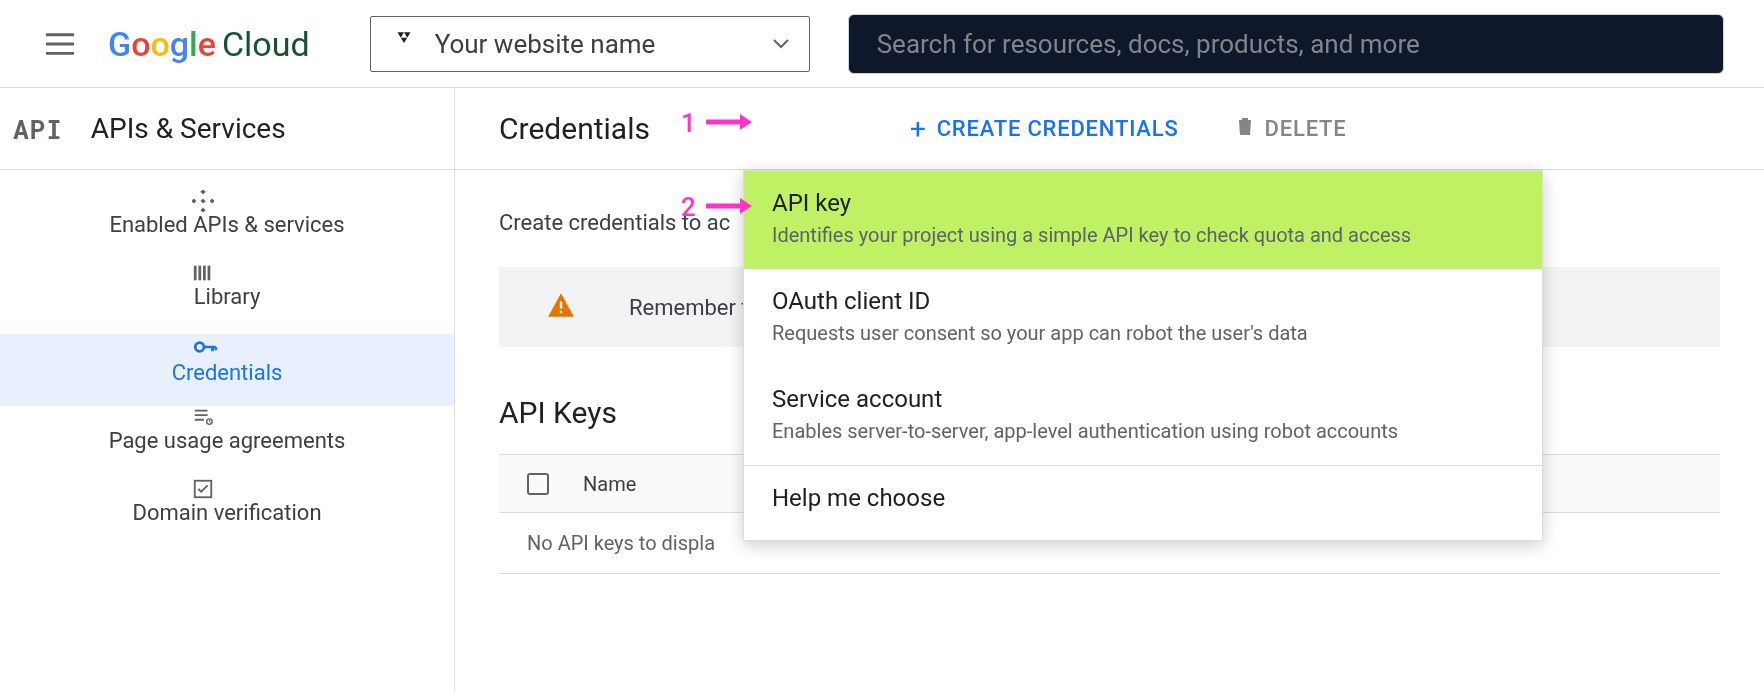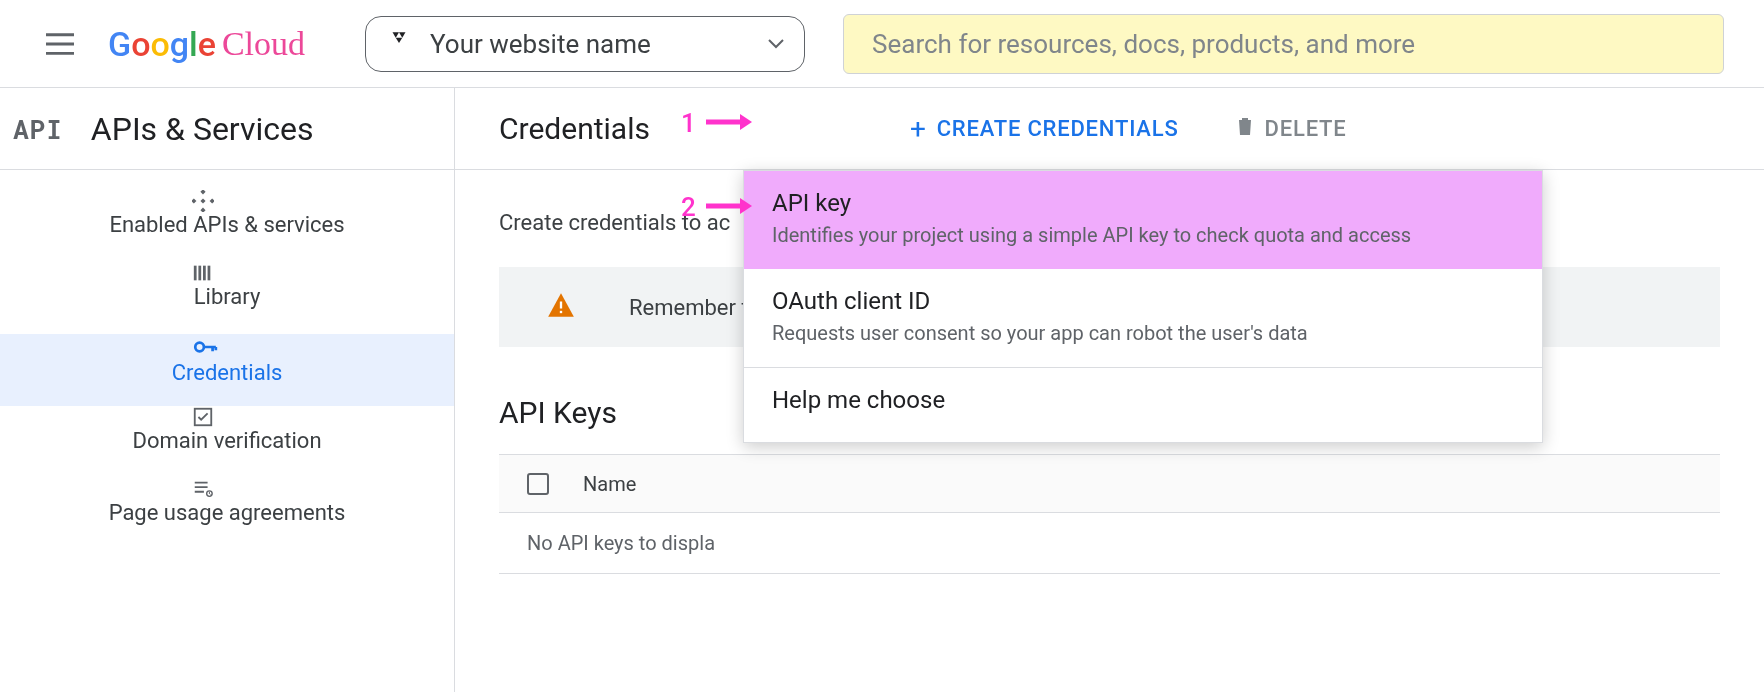--- a/index.html
+++ b/index.html
@@ -30,41 +30,41 @@
     font-weight: 500;
     margin-left: 28px;
     display: flex; align-items: center;
   }
   .google-logo .g1 { color: #4285F4; }
   .google-logo .g2 { color: #EA4335; }
   .google-logo .g3 { color: #FBBC05; }
   .google-logo .g4 { color: #4285F4; }
   .google-logo .g5 { color: #34A853; }
   .google-logo .g6 { color: #EA4335; }
-  .google-logo .cloud { color: #ec4899; font-weight: 400; margin-left: 6px; font-family: Liberation Serif, serif; }
+  .google-logo .cloud { color: #14532d; font-weight: 400; margin-left: 6px; }
   .project-selector {
     margin-left: 60px;
     height: 56px;
     width: 440px;
     border: 1px solid #5f6368;
-    border-radius: 16px;
+    border-radius: 2px;
     display: flex;
     align-items: center;
     padding: 0 20px;
     cursor: pointer;
     background: #fff;
   }
   .project-selector .dots-icon { margin-right: 18px; }
   .project-selector .proj-name { font-size: 26px; color: #3c4043; flex: 1; }
   .project-selector .chev { color: #5f6368; }
   .search-bar {
     margin-left: 38px;
     height: 60px;
     flex: 1;
-    background: #fef9c3;
+    background: #0f172a;
     border: 1px solid #cfd2d6;
     border-radius: 6px;
     display: flex;
     align-items: center;
     padding: 0 28px;
     font-size: 26px;
     color: #80868b;
   }
   
   .content-row { display: flex; height: calc(100% - 88px); }
@@ -80,21 +80,21 @@
     border-bottom: 1px solid #dadce0;
   }
   .api-badge {
     font-family: 'Roboto Mono', monospace;
     font-size: 26px;
     font-weight: 700;
     color: #5f6368;
     letter-spacing: 1px;
     margin-right: 28px;
   }
-  .sidebar-header .title { font-size: 32px; color: #202124; }
+  .sidebar-header .title { font-size: 28px; color: #202124; }
   .side-nav { padding-top: 20px; }
   .side-item {
     height: 72px;
     display: flex;
     align-items: center;
     padding: 0 40px;
     font-size: 22px;
     color: #3c4043;
     cursor: pointer;
     position: relative;
@@ -201,21 +201,21 @@
     width: 800px;
     background: #fff;
     box-shadow: 0 4px 16px rgba(0,0,0,0.2);
     border: 1px solid #dadce0;
     z-index: 20;
   }
   .dropdown-item {
     padding: 18px 28px 22px;
     cursor: pointer;
   }
-  .dropdown-item.hover { background: #f0abfc;}
+  .dropdown-item.hover { background: #bef264;}
   .dropdown-item .dd-title { font-size: 24px; color: #202124; margin-bottom: 6px;}
   .dropdown-item .dd-desc { font-size: 20px; color: #5f6368;}
   .dd-sep { height: 1px; background: #dadce0;}
   
   .annot {
     position: absolute;
     color: #ff33cc;
     font-size: 26px;
     font-weight: 500;
     display: flex;
@@ -300,35 +300,35 @@
           <svg width="26" height="26" viewBox="0 0 24 24">
               <circle cx="7" cy="12" r="4" fill="none" stroke="#1a73e8" stroke-width="2.5"></circle>
               <path d="M11 12h11M19 12v4M22 12v3" stroke="#1a73e8" stroke-width="2.5" fill="none"></path>
             </svg>
         </span>
         <span>Credentials</span>
       </div>
       <div class="side-item">
         <span class="icon-slot">
           <svg width="22" height="22" viewBox="0 0 24 24">
-              <rect x="3" y="3" width="18" height="18" fill="none" stroke="#5f6368" stroke-width="2"></rect>
-              <path d="M7 12l3 3 7-7" stroke="#5f6368" stroke-width="2" fill="none"></path>
-            </svg>
-        </span>
-        <span>Domain verification</span>
+              <path d="M3 5h14M3 10h14M3 15h10" stroke="#5f6368" stroke-width="2"></path>
+              <circle cx="19" cy="17" r="3" fill="none" stroke="#5f6368" stroke-width="1.5"></circle>
+              <path d="M19 15v2l1 1" stroke="#5f6368" stroke-width="1"></path>
+            </svg>
+        </span>
+        <span>Page usage agreements</span>
       </div>
       <div class="side-item">
         <span class="icon-slot">
           <svg width="22" height="22" viewBox="0 0 24 24">
-              <path d="M3 5h14M3 10h14M3 15h10" stroke="#5f6368" stroke-width="2"></path>
-              <circle cx="19" cy="17" r="3" fill="none" stroke="#5f6368" stroke-width="1.5"></circle>
-              <path d="M19 15v2l1 1" stroke="#5f6368" stroke-width="1"></path>
-            </svg>
-        </span>
-        <span>Page usage agreements</span>
+              <rect x="3" y="3" width="18" height="18" fill="none" stroke="#5f6368" stroke-width="2"></rect>
+              <path d="M7 12l3 3 7-7" stroke="#5f6368" stroke-width="2" fill="none"></path>
+            </svg>
+        </span>
+        <span>Domain verification</span>
       </div>
     </div>
   </div>
 
   <div class="main">
     <div class="main-header">
       <span class="title">Credentials</span>
       <div class="create-btn">
         <span class="plus">+</span>
         <span>CREATE CREDENTIALS</span>
@@ -369,20 +369,24 @@
 
     <div class="dropdown">
       <div class="dropdown-item hover">
         <div class="dd-title">API key</div>
         <div class="dd-desc">Identifies your project using a simple API key to check quota and access</div>
       </div>
       <div class="dropdown-item">
         <div class="dd-title">OAuth client ID</div>
         <div class="dd-desc">Requests user consent so your app can robot the user's data</div>
       </div>
+      <div class="dropdown-item">
+        <div class="dd-title">Service account</div>
+        <div class="dd-desc">Enables server-to-server, app-level authentication using robot accounts</div>
+      </div>
       <div class="dd-sep"></div>
       <div class="dropdown-item">
         <div class="dd-title">Help me choose</div>
       </div>
     </div>
 
     <div class="annot" style="top:20px; left:226px;">
       <span>1</span>
       <span class="arrow">
         <svg width="48" height="20" viewBox="0 0 48 20">

